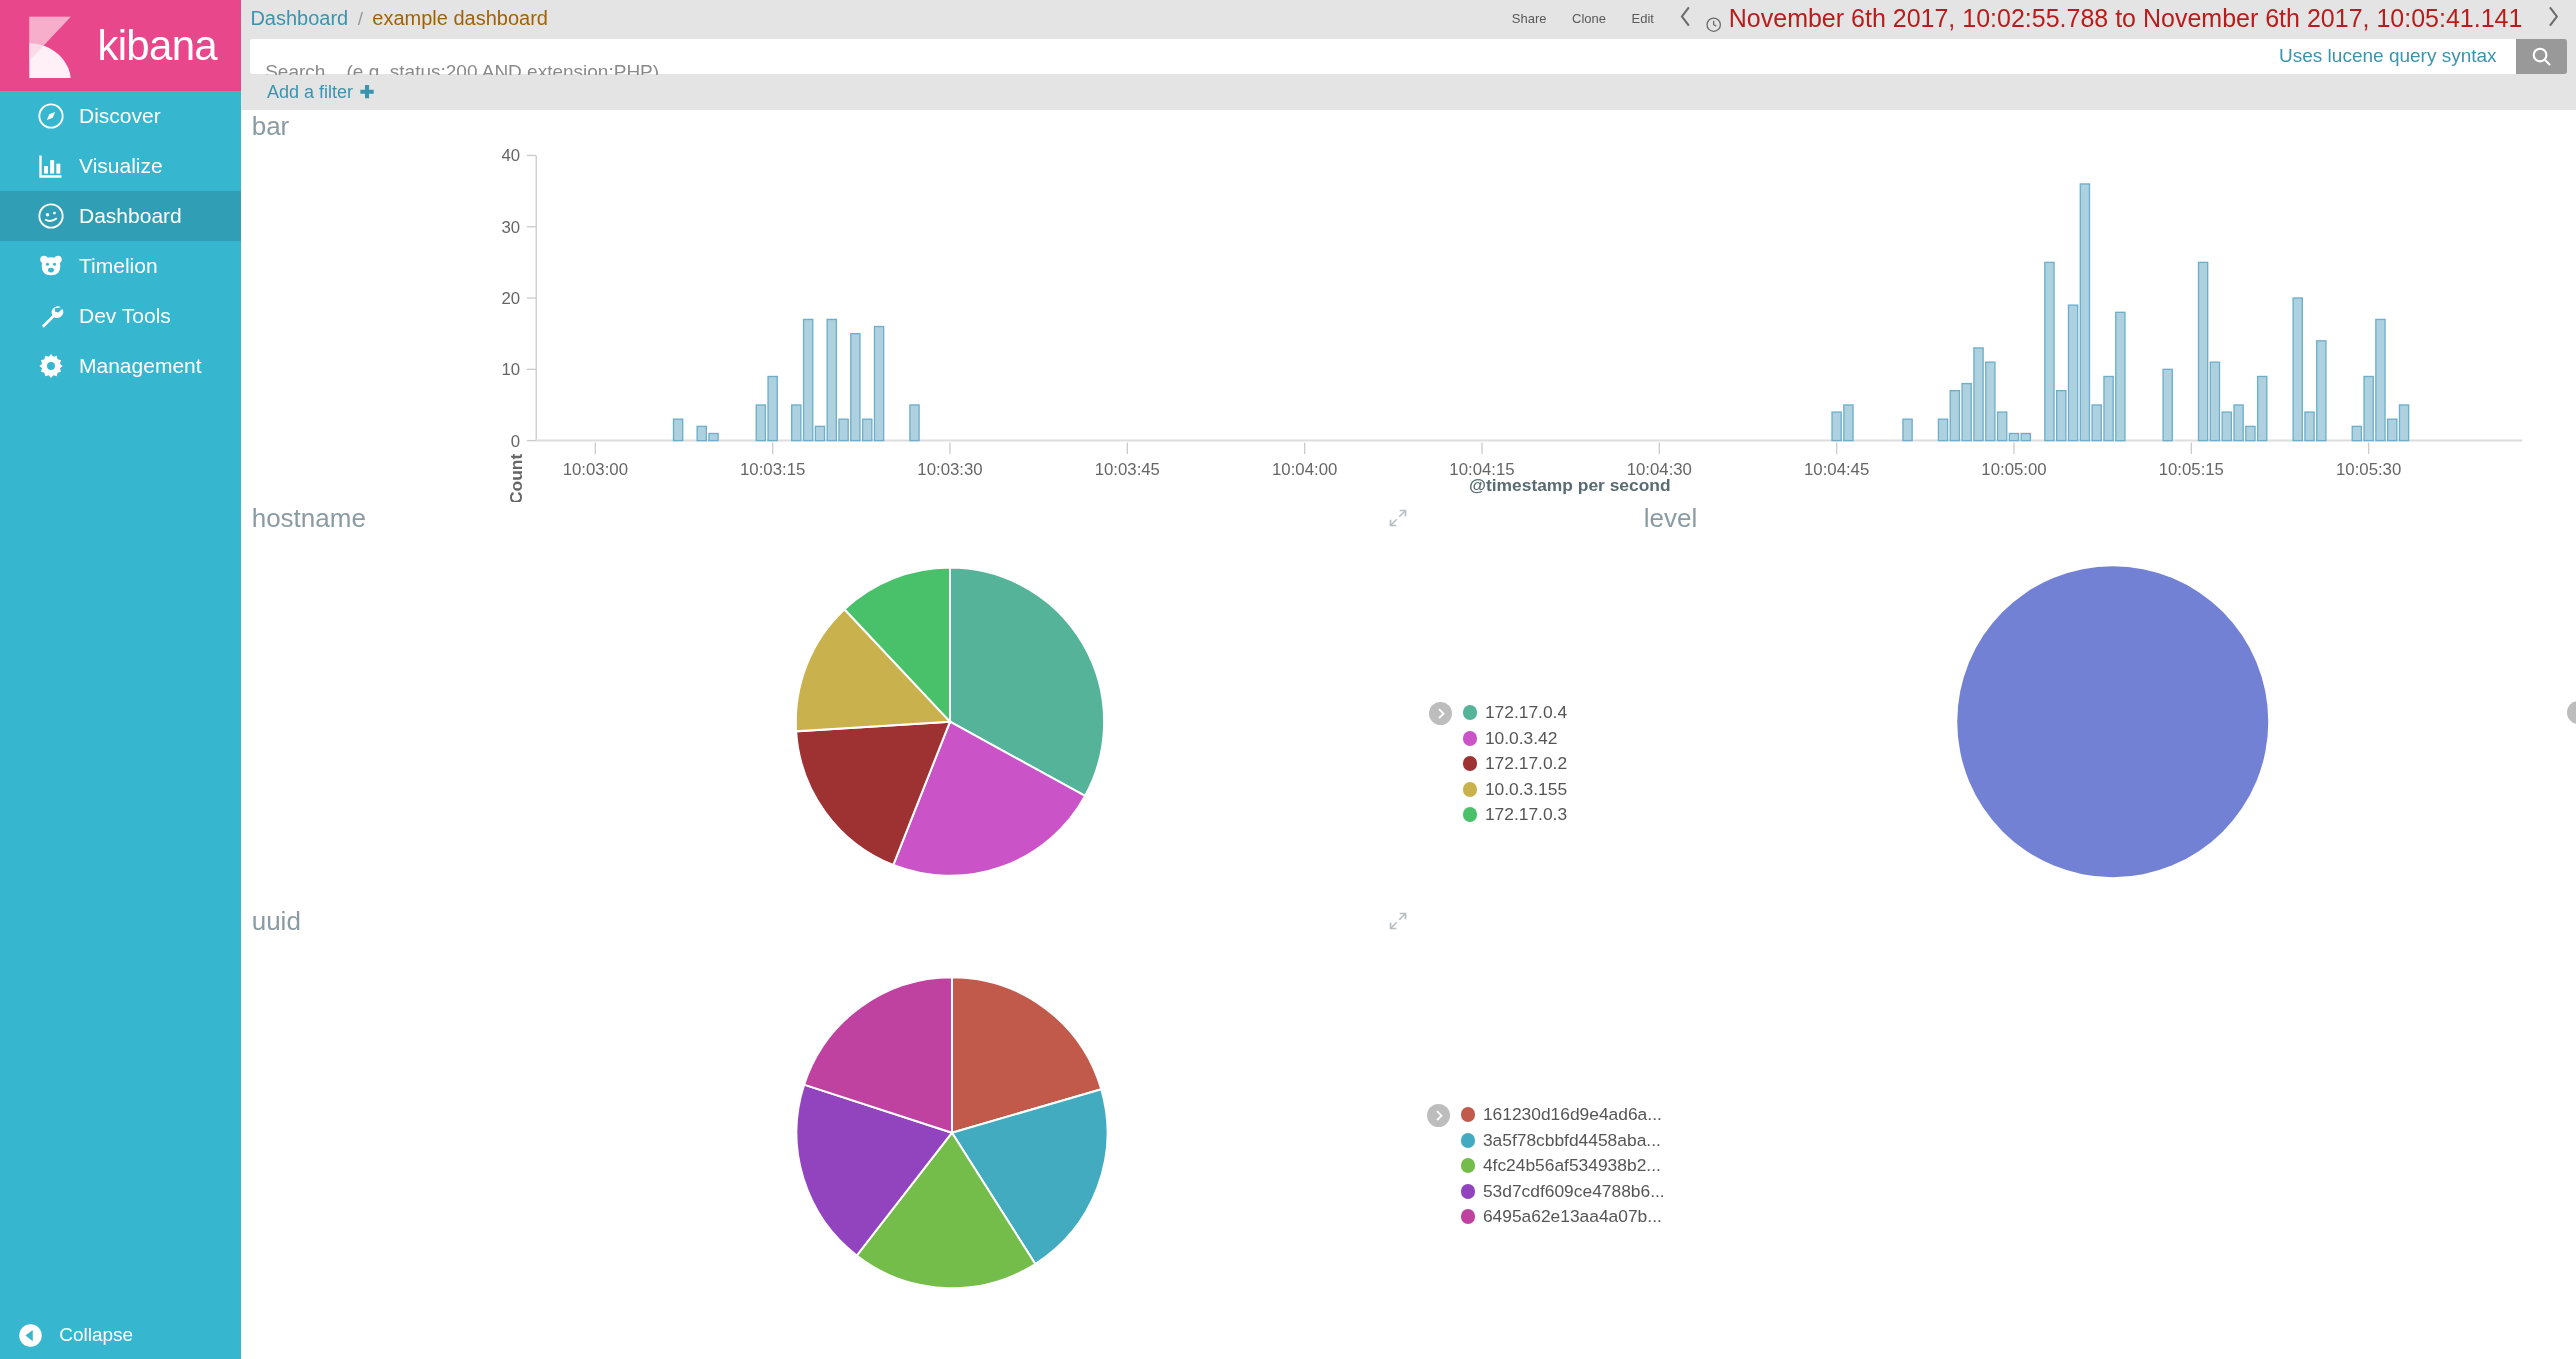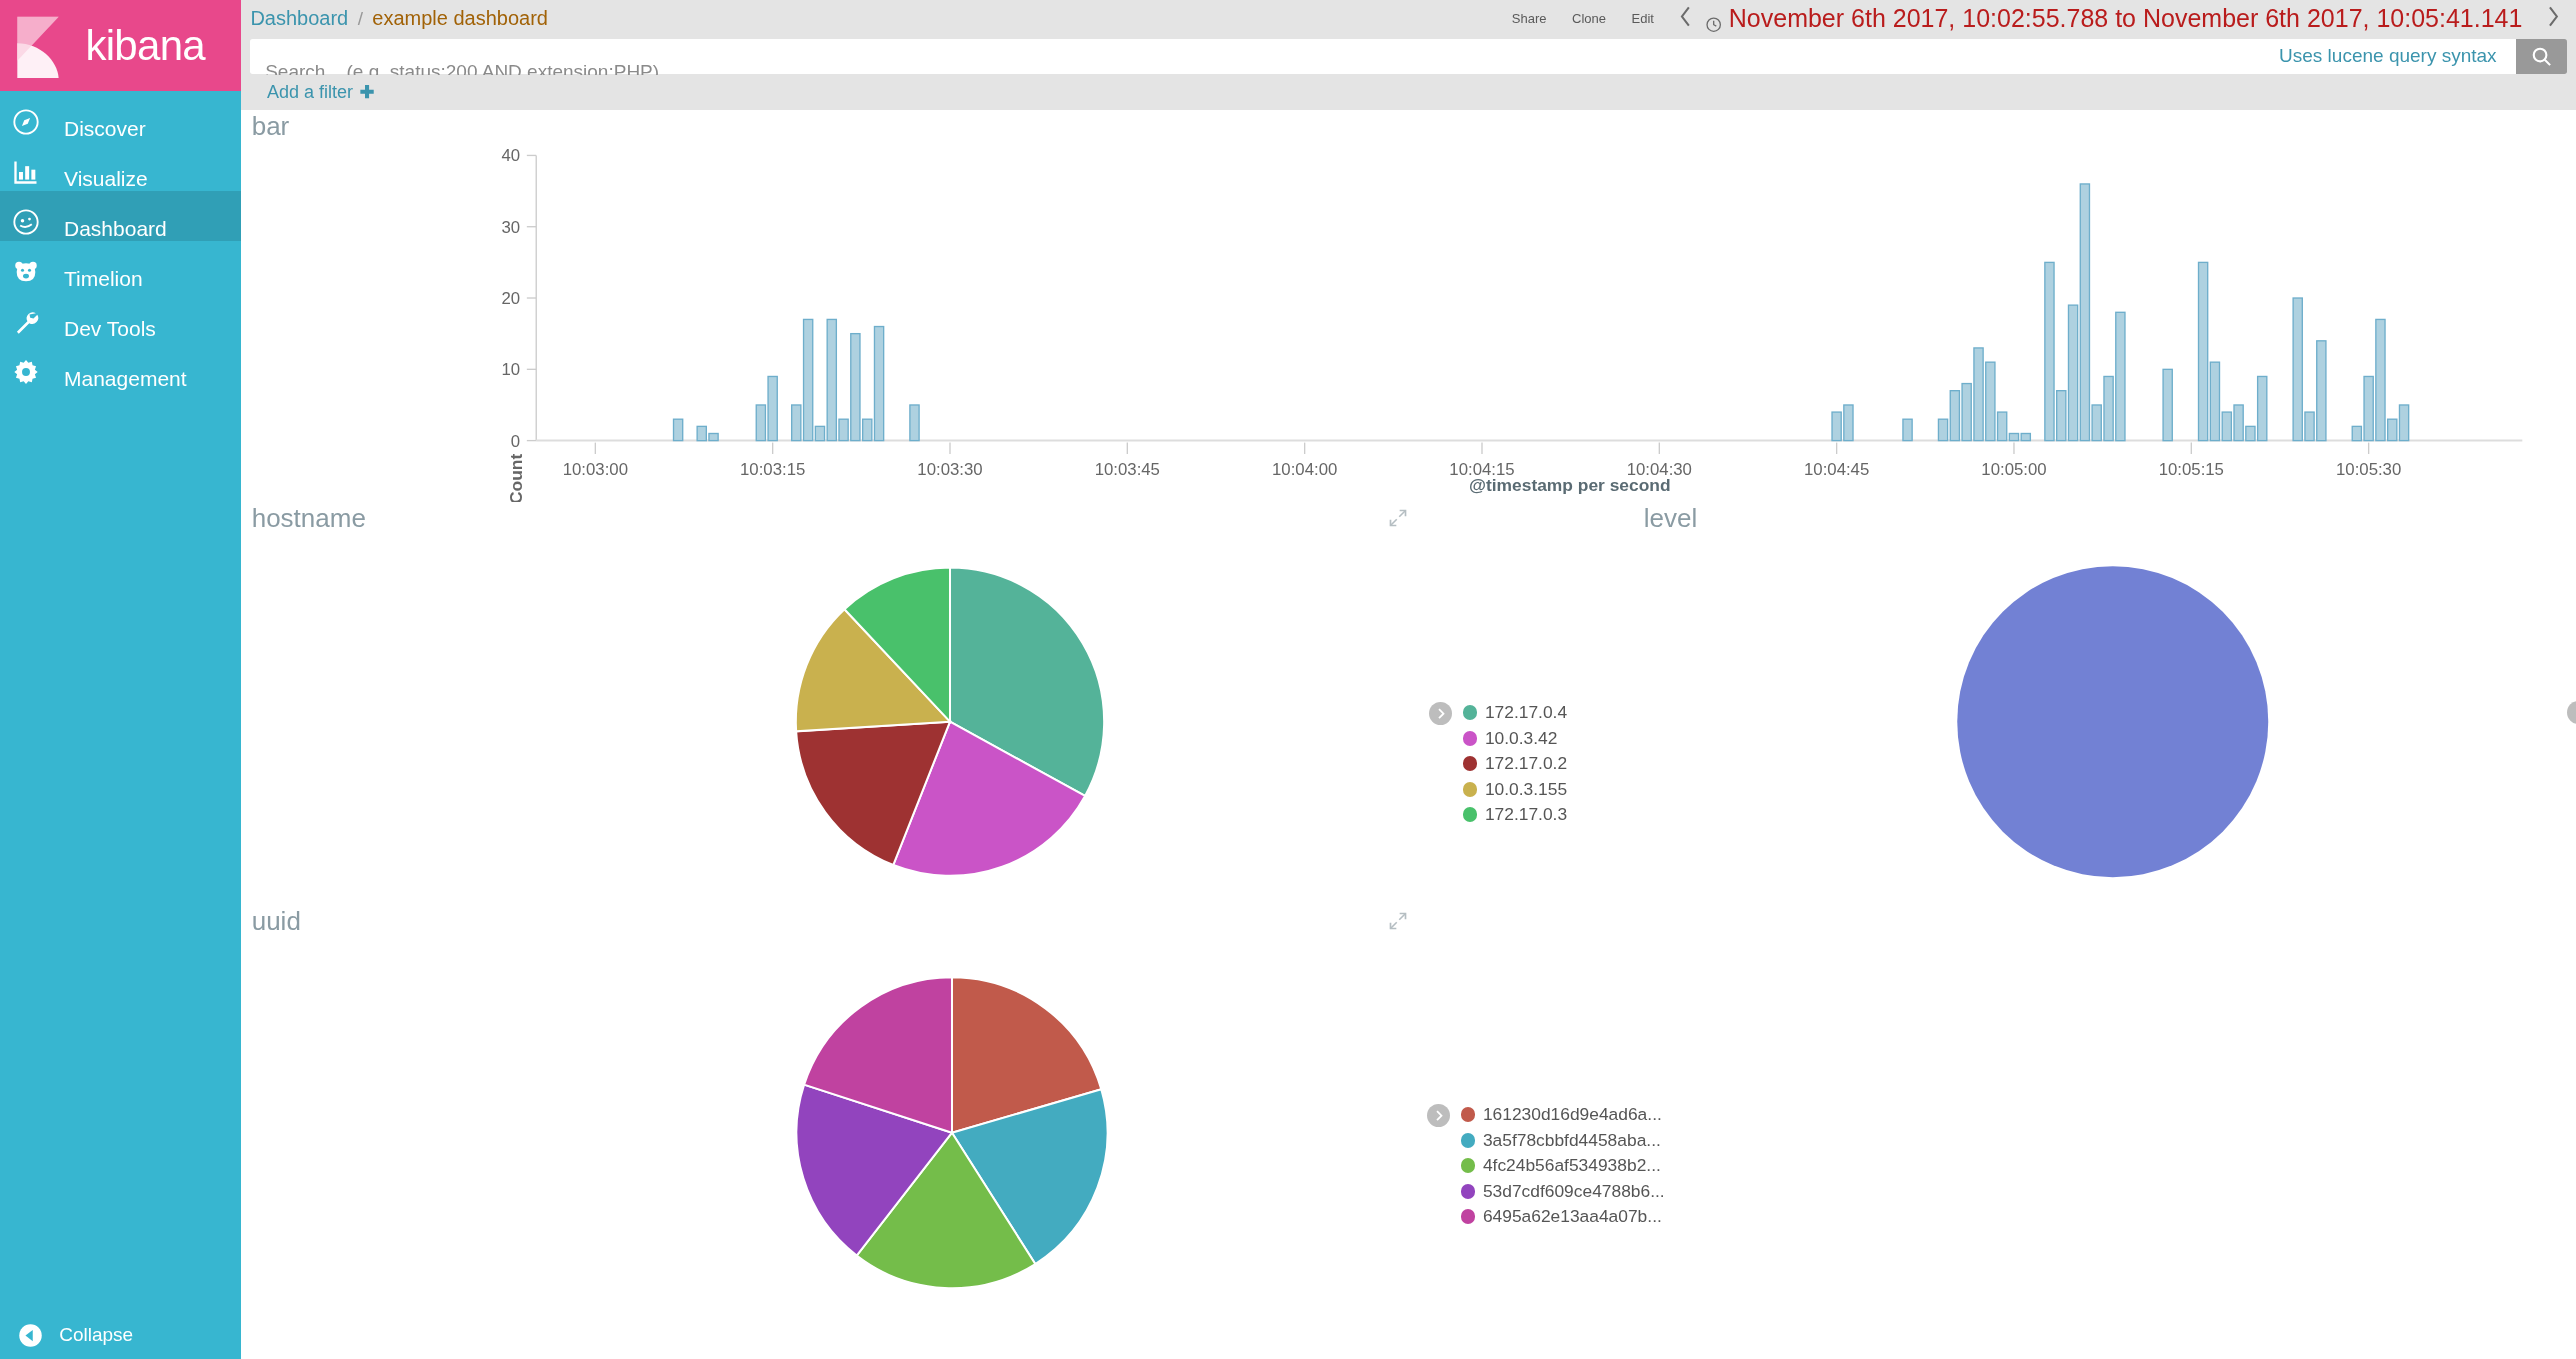--- a/index.html
+++ b/index.html
@@ -11,32 +11,32 @@
   #root { display: flex; width: 2576px; height: 1359px; }
 
   
   #sidebar {
     width: 241px; min-width: 241px; height: 1359px;
     background: #37b6d0; display: flex; flex-direction: column;
     position: relative;
   }
   .logo-box {
     height: 91px; background: #e8488b;
-    display: flex; align-items: center; padding-left: 12px;
+    display: flex; align-items: center; padding-left: 24px;
     position: relative;
   }
   .logo-mark { width: 64px; height: 64px; position: relative; }
   .logo-text {
     color: #ffffff; font-size: 42px; letter-spacing: -0.7px;
     font-family: "Liberation Sans", sans-serif; margin-left: 9.4px;
     line-height: 1;
   }
   .nav-item {
-    height: 50px; display: flex; align-items: flex-end;
-    padding-left: 6px; cursor: pointer; position: relative; gap: 10px;
+    height: 50px; display: flex; align-items: center;
+    padding-left: 31px; cursor: pointer; position: relative;
   }
   .nav-item.active { background: rgba(0,0,0,0.12); }
   .nav-icon {
     width: 40px; min-width: 40px; height: 38px;
     display: flex; align-items: center; justify-content: center;
   }
   .nav-label {
     color: #ffffff; font-size: 21px; margin-left: 8px;
     font-family: "Liberation Sans", sans-serif;
   }

